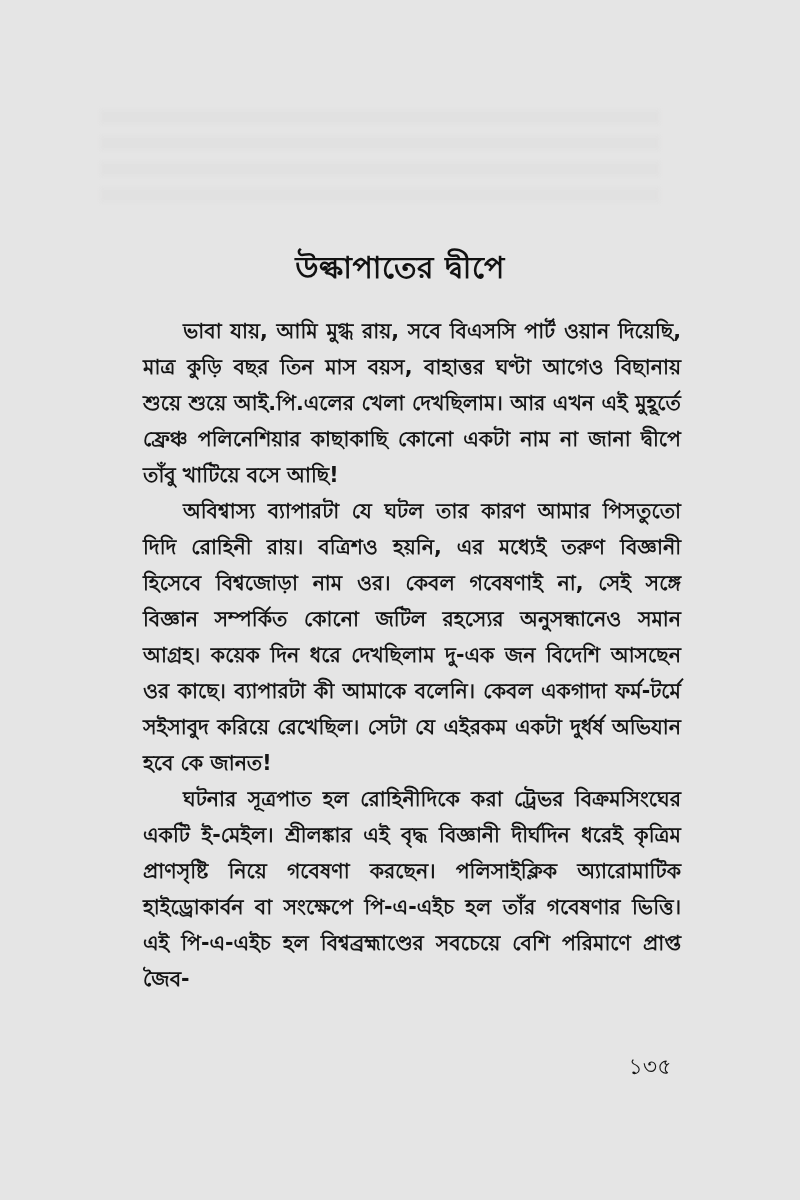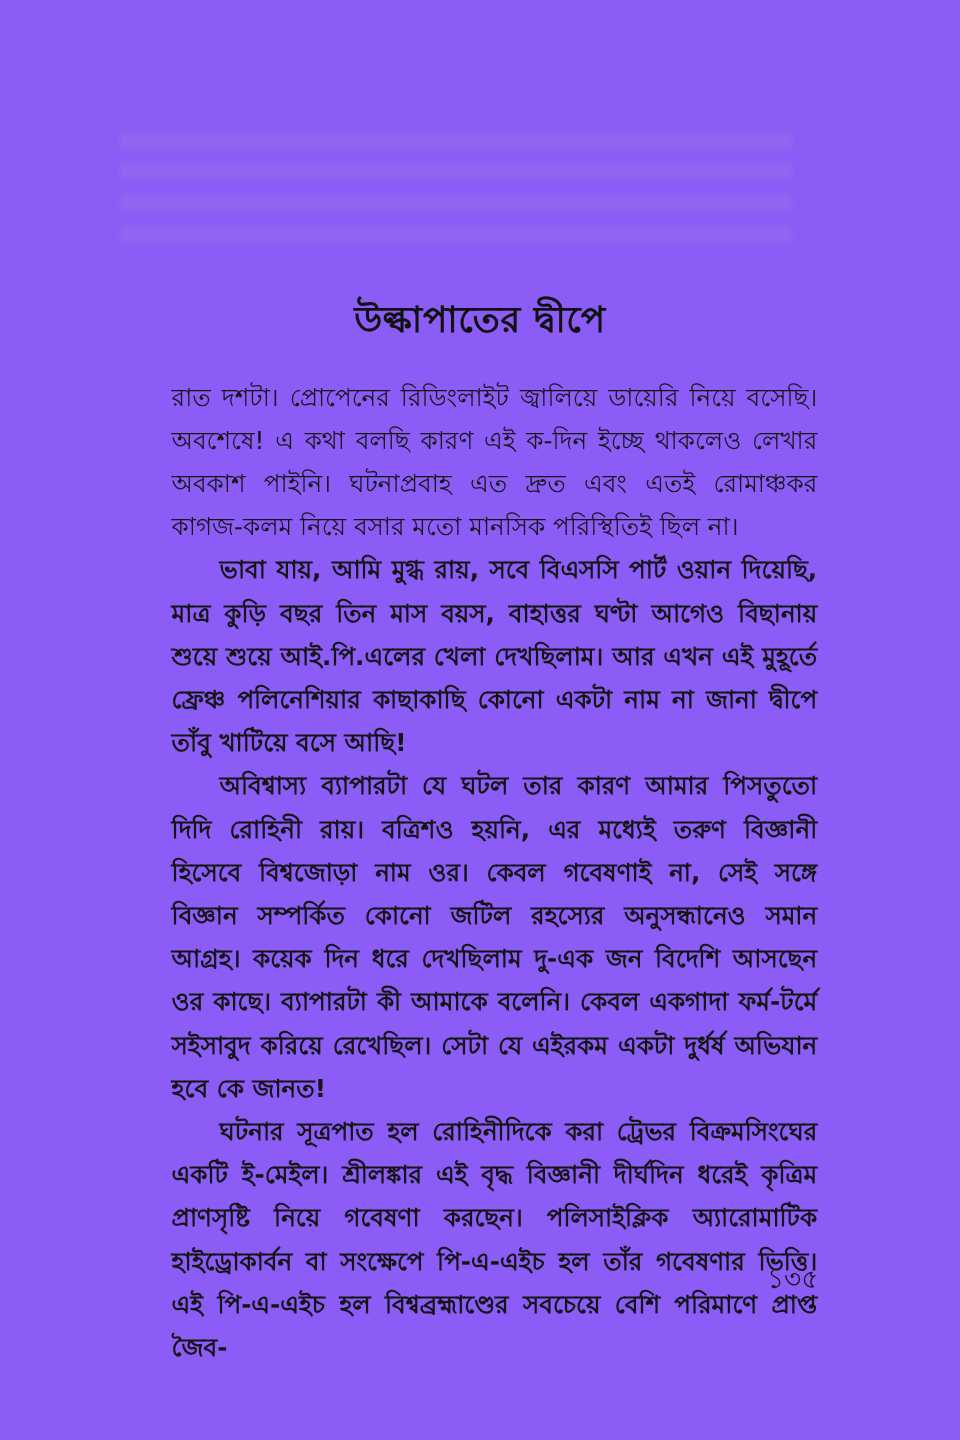--- a/index.html
+++ b/index.html
@@ -12,21 +12,21 @@
       height: 1200px;
       position: relative;
       overflow: hidden;
       font-family: "DejaVu Sans", "Liberation Sans", sans-serif;
       color: #141414;
     }
     .page {
       position: absolute;
       left: 0; top: 0;
       width: 800px; height: 1200px;
-      background: #8b5cf6;
+      background: #e5e5e5;
     }
     .bleed-through {
       position: absolute;
       left: 100px; top: 110px;
       width: 560px; height: 100px;
       background: repeating-linear-gradient(180deg,
         rgba(200,195,195,0.10) 0px, rgba(200,195,195,0.10) 14px,
         rgba(255,255,255,0) 14px, rgba(255,255,255,0) 26px);
       filter: blur(2px);
     }
@@ -58,35 +58,34 @@
     }
     .para.indent {
       text-indent: 40px;
       font-weight: bold;
     }
     .page-number {
       position: absolute;
       top: 1052px;
       left: 618px;
       width: 64px;
-      text-align: right;
+      text-align: center;
       font-size: 22px;
       line-height: 30px;
       color: #141414;
     }
   </style>
 </head>
 <body>
 
 <div class="page">
   <div class="bleed-through"></div>
 
   <h1 class="chapter-title">উল্কাপাতের দ্বীপে</h1>
 
   <div class="body-text">
-    <p class="para">রাত দশটা। প্রোপেনের রিডিংলাইট জ্বালিয়ে ডায়েরি নিয়ে বসেছি। অবশেষে! এ কথা বলছি কারণ এই ক-দিন ইচ্ছে থাকলেও লেখার অবকাশ পাইনি। ঘটনাপ্রবাহ এত দ্রুত এবং এতই রোমাঞ্চকর কাগজ-কলম নিয়ে বসার মতো মানসিক পরিস্থিতিই ছিল না।</p>
     <p class="para indent">ভাবা যায়, আমি মুগ্ধ রায়, সবে বিএসসি পার্ট ওয়ান দিয়েছি, মাত্র কুড়ি বছর তিন মাস বয়স, বাহাত্তর ঘণ্টা আগেও বিছানায় শুয়ে শুয়ে আই.পি.এলের খেলা দেখছিলাম। আর এখন এই মুহূর্তে ফ্রেঞ্চ পলিনেশিয়ার কাছাকাছি কোনো একটা নাম না জানা দ্বীপে তাঁবু খাটিয়ে বসে আছি!</p>
     <p class="para indent">অবিশ্বাস্য ব্যাপারটা যে ঘটল তার কারণ আমার পিসতুতো দিদি রোহিনী রায়। বত্রিশও হয়নি, এর মধ্যেই তরুণ বিজ্ঞানী হিসেবে বিশ্বজোড়া নাম ওর। কেবল গবেষণাই না, সেই সঙ্গে বিজ্ঞান সম্পর্কিত কোনো জটিল রহস্যের অনুসন্ধানেও সমান আগ্রহ। কয়েক দিন ধরে দেখছিলাম দু-এক জন বিদেশি আসছেন ওর কাছে। ব্যাপারটা কী আমাকে বলেনি। কেবল একগাদা ফর্ম-টর্মে সইসাবুদ করিয়ে রেখেছিল। সেটা যে এইরকম একটা দুর্ধর্ষ অভিযান হবে কে জানত!</p>
     <p class="para indent">ঘটনার সূত্রপাত হল রোহিনীদিকে করা ট্রেভর বিক্রমসিংঘের একটি ই-মেইল। শ্রীলঙ্কার এই বৃদ্ধ বিজ্ঞানী দীর্ঘদিন ধরেই কৃত্রিম প্রাণসৃষ্টি নিয়ে গবেষণা করছেন। পলিসাইক্লিক অ্যারোমাটিক হাইড্রোকার্বন বা সংক্ষেপে পি-এ-এইচ হল তাঁর গবেষণার ভিত্তি। এই পি-এ-এইচ হল বিশ্বব্রহ্মাণ্ডের সবচেয়ে বেশি পরিমাণে প্রাপ্ত জৈব-</p>
   </div>
 
   <div class="page-number">১৩৫</div>
 </div>
 
 </body></html>

